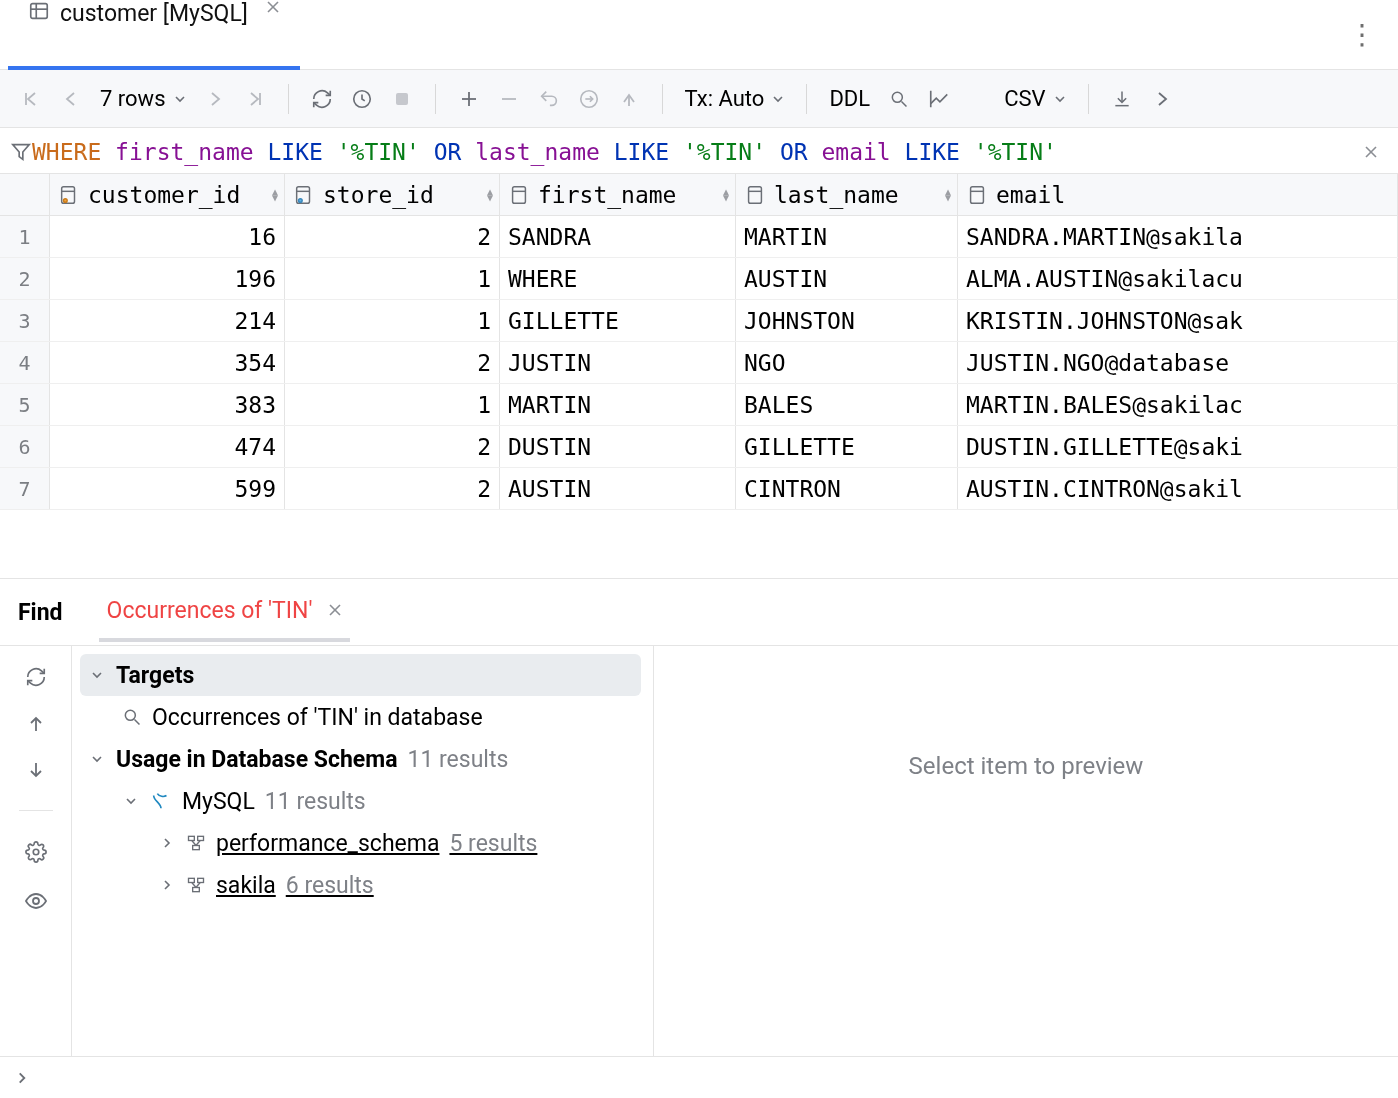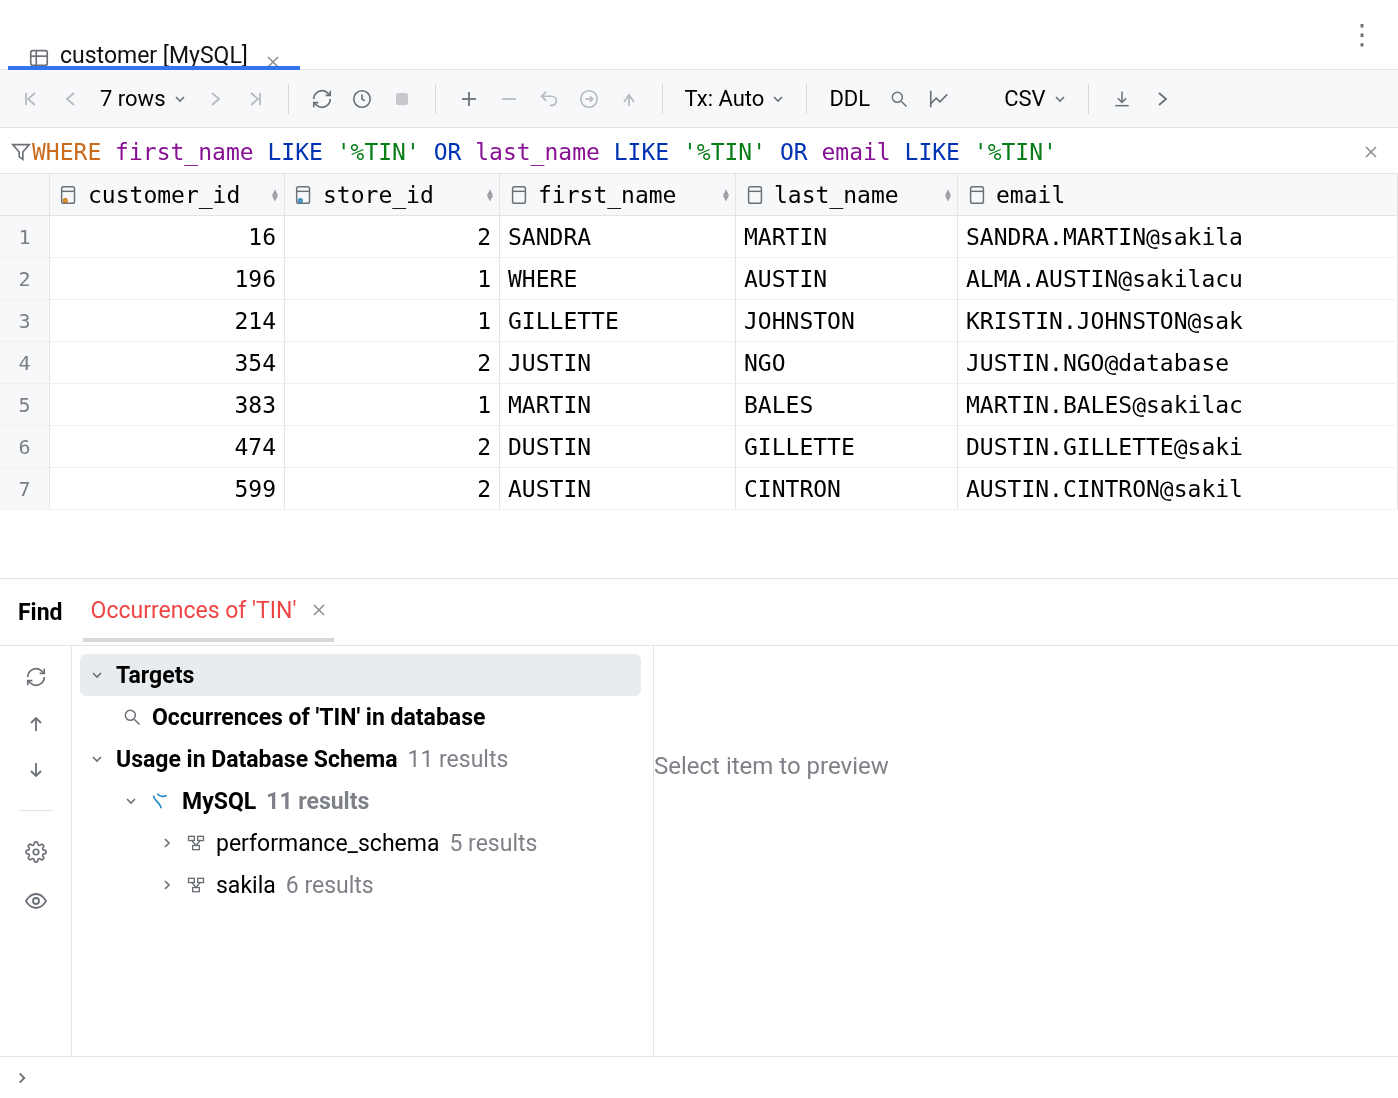--- a/index.html
+++ b/index.html
@@ -8,21 +8,21 @@
   font-size: 14px;
   background: #fff;
   color: #000;
   width: 1398px;
   height: 1098px;
   overflow: hidden;
 }
 
 
 .tabbar { display:flex; align-items:center; height:70px; border-bottom:1px solid #e4e4e4; padding:0 8px; }
-.tab { display:flex; align-items:flex-end; gap:10px; padding:0 20px; height:100%; position:relative; font-size:23px; color:#111; }
+.tab { display:flex; align-items:flex-start; gap:10px; padding:0 20px; height:100%; position:relative; font-size:23px; color:#111; }
 .tab::after { content:""; position:absolute; left:0; right:0; bottom:-1px; height:4px; background:#3574f0; }
 .tab-close { margin-left:8px; color:#6e6e6e; }
 .tabbar-right { margin-left:auto; padding-right:12px; color:#6e6e6e; font-size:28px; letter-spacing:2px; }
 
 
 .toolbar { display:flex; align-items:center; height:58px; background:#f7f8fa; border-bottom:1px solid #e4e4e4; padding:0 14px; gap:6px; }
 .toolbar .sep { width:1px; height:30px; background:#d8d8d8; margin:0 10px; }
 .tb-item { display:flex; align-items:center; justify-content:center; min-width:34px; height:36px; color:#6b6f76; border-radius:4px; padding:0 6px; font-size:21px; }
 .tb-text { font-size:22px; color:#000; }
 .tb-disabled { color:#b6b9bf; }
@@ -52,40 +52,40 @@
 .c-first { width:236px; }
 .c-last { width:222px; }
 .c-email { flex:1; }
 .grid-row { display:flex; border-bottom:1px solid #efefef; }
 .rownum { width:50px; min-width:50px; border-right:1px solid #e4e4e4; display:flex; align-items:center; justify-content:center; background:#f7f8fa; color:#7b7e83; font-size:20px; height:41px; }
 .cell.num { justify-content:flex-end; }
 .grid-body { }
 
 
 .bottom { position:absolute; top:578px; left:0; right:0; bottom:0; display:flex; flex-direction:column; border-top:1px solid #e4e4e4; background:#fff; }
-.bottom-tabs { display:flex; align-items:center; height:66px; padding:0 18px; gap:28px; font-size:23px; }
+.bottom-tabs { display:flex; align-items:center; height:66px; padding:0 18px; gap:44px; font-size:23px; }
 .bt-find { font-weight:700; }
 .bt-occ { display:flex; align-items:center; gap:16px; position:relative; color:#ef4444; padding-bottom:4px; }
 .bt-occ::after { content:""; position:absolute; left:-8px; right:-8px; bottom:-14px; height:4px; background:#d8d9de; }
 .bt-close { color:#7b7e83; font-size:20px; }
 
 .bottom-body { display:flex; flex:1; border-top:1px solid #e4e4e4; }
 .bottom-side { width:72px; border-right:1px solid #e4e4e4; display:flex; flex-direction:column; align-items:center; gap:26px; padding-top:20px; color:#6b6f76; }
 .side-sep { width:34px; height:1px; background:#e4e4e4; margin:4px 0; }
 
 .tree-pane { width:582px; border-right:1px solid #e4e4e4; padding:8px 12px 8px 8px; font-size:23px; overflow:hidden; }
 .tree-row { display:flex; align-items:center; height:42px; gap:10px; padding:0 8px; border-radius:6px; }
 .tree-row.selected { background:#e9ecef; }
-.tree-indent1 { padding-left:42px;font-weight:bold; }
-.tree-indent2 { padding-left:78px; }
+.tree-indent1 { padding-left:42px; }
+.tree-indent2 { padding-left:78px;text-decoration:underline; }
 .tree-bold { font-weight:700; }
 .tree-dim { color:#7e8187; }
 .chev { width:18px; display:inline-flex; justify-content:center; color:#7e8187; }
 
-.preview-pane { flex:1; display:flex; align-items:center; justify-content:flex-start; color:#7e8187; font-size:24px; }
+.preview-pane { flex:1; display:flex; align-items:center; justify-content:center; color:#7e8187; font-size:24px; }
 .preview-inner { margin-top:-170px; }
 
 .bottom-footer { height:42px; border-top:1px solid #e4e4e4; display:flex; align-items:center; padding:0 14px; color:#6b6f76; }
 
 
 .svg-ico { width:22px; height:22px; }
 svg { display:block; }
 .colico { width:22px; height:22px; }
 </style>
 </head>

